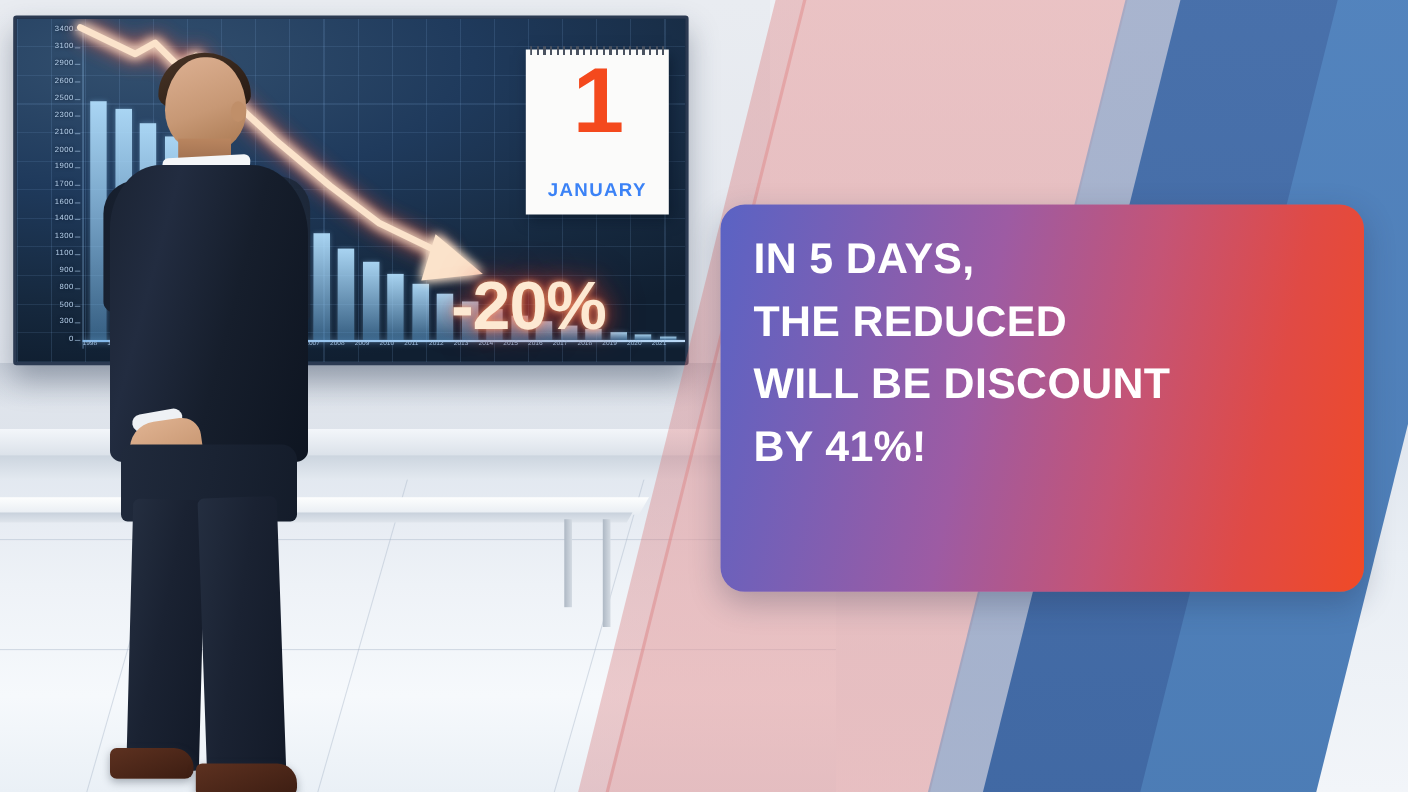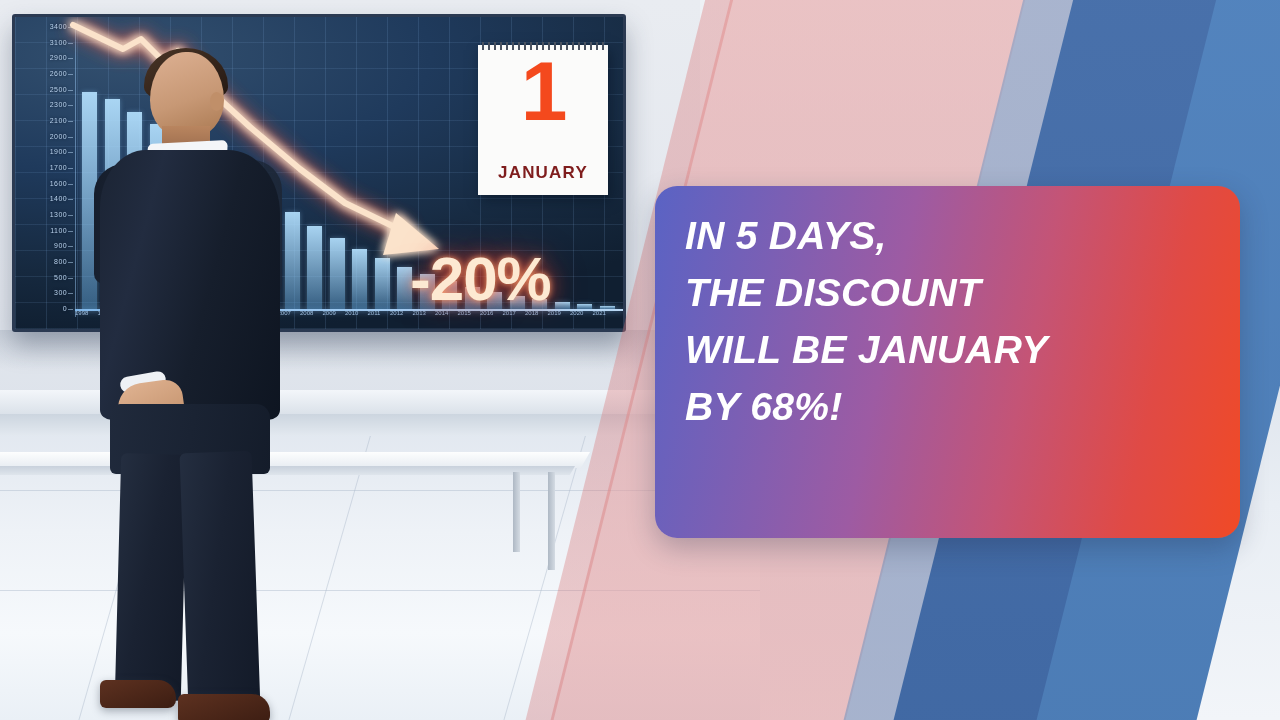--- a/index.html
+++ b/index.html
@@ -70,21 +70,21 @@
          text-shadow:0 0 6px rgba(255,160,110,.95), 0 0 18px rgba(235,70,45,.85), 0 0 34px rgba(220,50,40,.6); }
 
   
   .cal { position:absolute; left:463px; top:28px; width:130px; height:150px;
          background:#fbfbfa; box-shadow:3px 5px 12px rgba(6,18,34,.5); }
   .cal-rings { position:absolute; left:4px; top:-3px; width:122px; height:8px;
          background-image:repeating-linear-gradient(90deg,#4a5260 0 2px, transparent 2px 6px); }
   .cal-day { position:absolute; left:0; right:0; top:4px; text-align:center; font-size:84px;
          font-weight:800; color:#f4491d; line-height:1; letter-spacing:-2px; }
   .cal-month { position:absolute; left:0; right:0; bottom:12px; text-align:center;
-         font-size:17px; font-weight:800; color:#7f1d1d; letter-spacing:1.2px; }
+         font-size:17px; font-weight:800; color:#3b82f6; letter-spacing:1.2px; }
 
   
   .man { position:absolute; left:92px; top:52px; width:195px; height:668px; }
   .m-head { position:absolute; left:58px; top:0; width:74px; height:86px;
       background:linear-gradient(160deg,#d9ac8d 10%, #c79875 55%, #a8774f 100%);
       border-radius:48% 48% 44% 44%/56% 56% 44% 44%; }
   .m-hair { position:absolute; left:52px; top:-4px; width:84px; height:54px;
       background:linear-gradient(150deg,#4a3526 0%, #32231a 60%, #241812 100%);
       border-radius:52% 52% 38% 38%/72% 72% 28% 28%; }
   .m-ear { position:absolute; left:118px; top:40px; width:13px; height:19px;
@@ -120,21 +120,21 @@
   .logo-text { position:absolute; left:6px; top:30px; font-size:35px; font-weight:800;
       font-style:italic; color:#ffffff; letter-spacing:-1px; font-family:"Liberation Sans", sans-serif; }
 
   
   .card { position:absolute; left:655px; top:186px; width:585px; height:352px;
       border-radius:22px; overflow:hidden;
       background:linear-gradient(102deg, #5a63c4 0%, #7b5fb4 20%, #9d5ba3 40%, #c45476 62%, #e04a45 82%, #f04a26 100%);
       box-shadow:0 10px 28px rgba(30,40,70,.28); }
   .card-text { position:absolute; left:30px; top:22px; right:18px;
       color:#ffffff; font-size:39px; font-weight:800; line-height:1.46; letter-spacing:.3px; }
-  .card-line { white-space:nowrap;font-style:italic; }
+  .card-line { white-space:nowrap; }
 </style>
 </head>
 <body>
 
 <div id="stage">
 
   <div class="scene">
     <div class="wall"></div>
     <div class="wall-shadow"></div>
     <div class="floor">
@@ -307,19 +307,19 @@
     <div class="stripe" style="left:745px;width:28px;background:linear-gradient(180deg, rgba(221,120,120,.38), rgba(210,110,112,.34));"></div>
     <div class="stripe" style="left:1063px;width:52px;background:linear-gradient(180deg, rgba(150,164,196,.78), rgba(140,156,190,.75));"></div>
     <div class="stripe" style="left:1113px;width:250px;background:linear-gradient(180deg,#4a72ac,#3f67a2);"></div>
     <div class="stripe" style="left:1256px;width:160px;background:linear-gradient(180deg,#5485bf,#4b7bb4);"></div>
   </div>
 
 
   <div class="card">
     <div class="card-text">
       <div class="card-line">IN 5 DAYS,</div>
-      <div class="card-line">THE DISCOUNT</div>
-      <div class="card-line">WILL BE JANUARY</div>
-      <div class="card-line">BY 68%!</div>
+      <div class="card-line">THE REDUCED</div>
+      <div class="card-line">WILL BE DISCOUNT</div>
+      <div class="card-line">BY 41%!</div>
     </div>
   </div>
 
 </div>
 
 </body></html>

